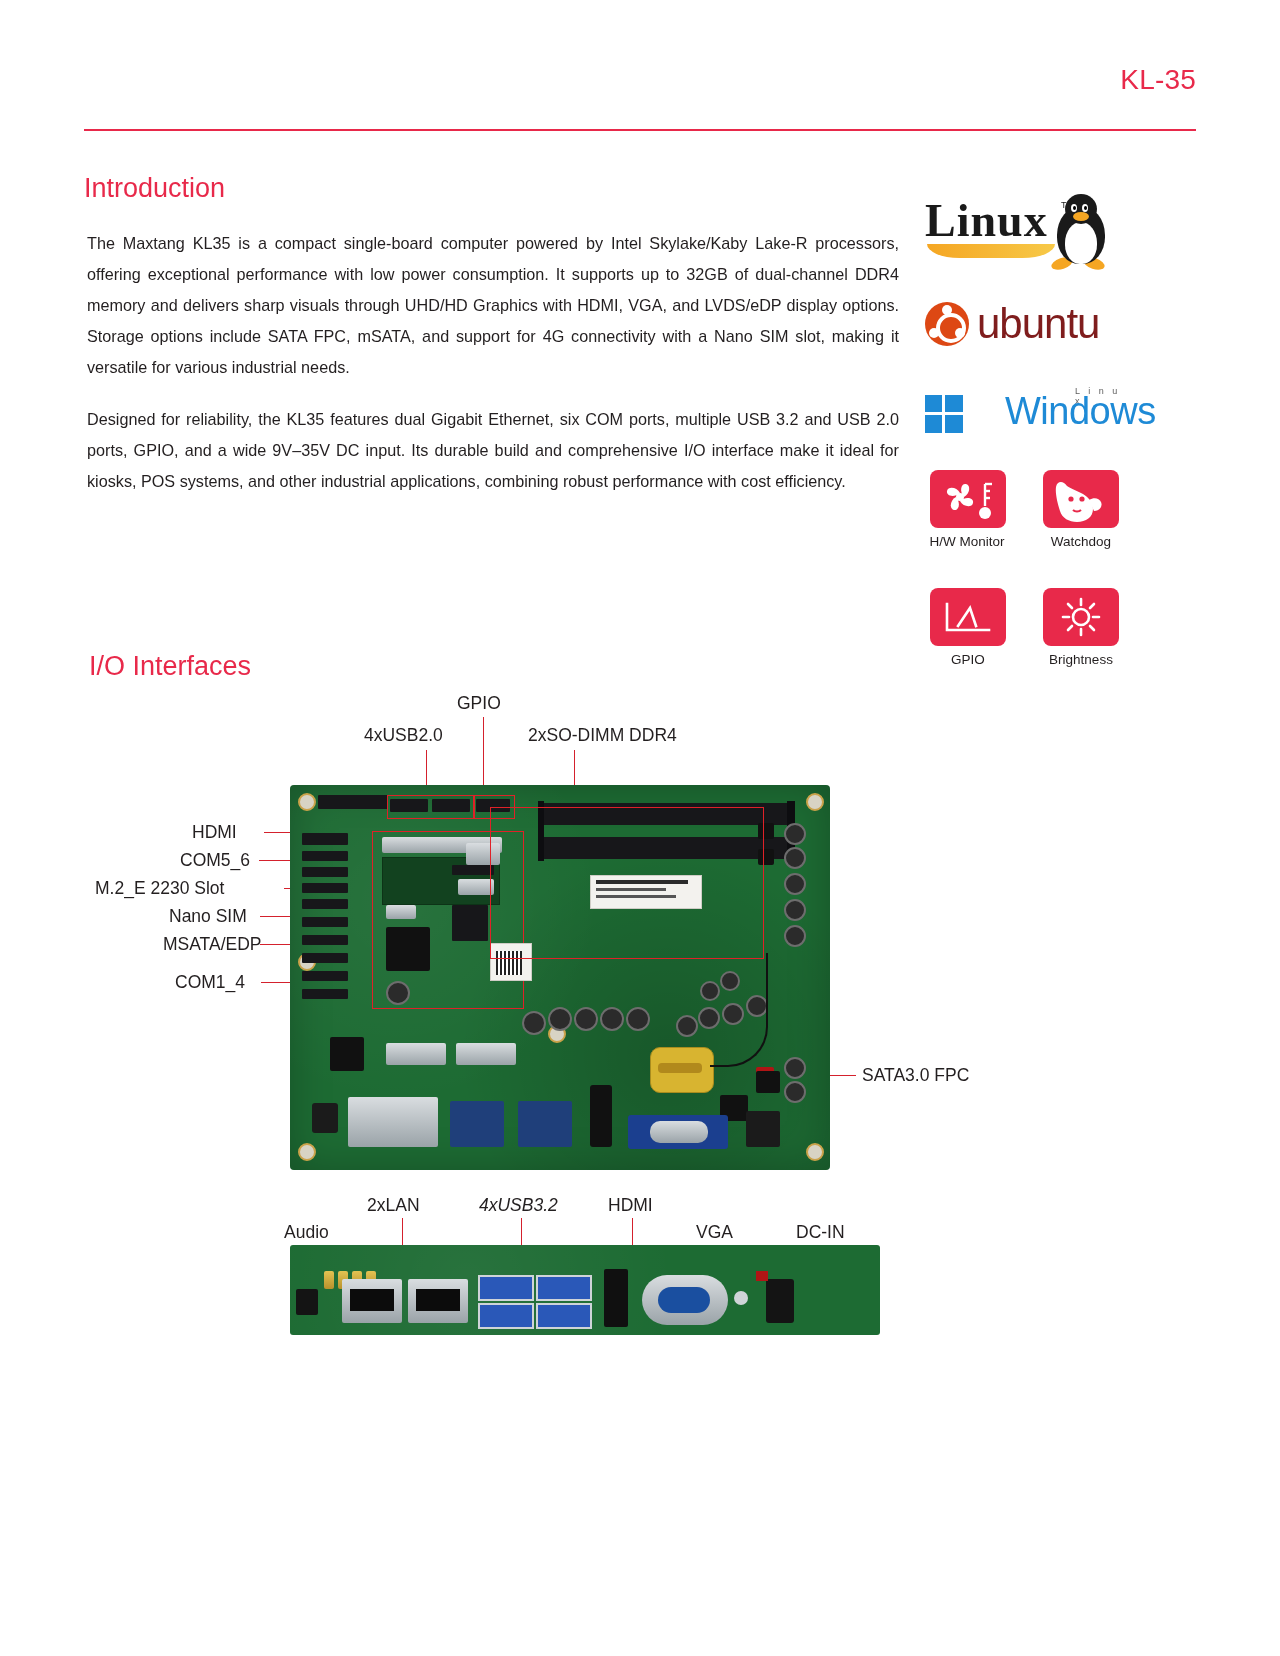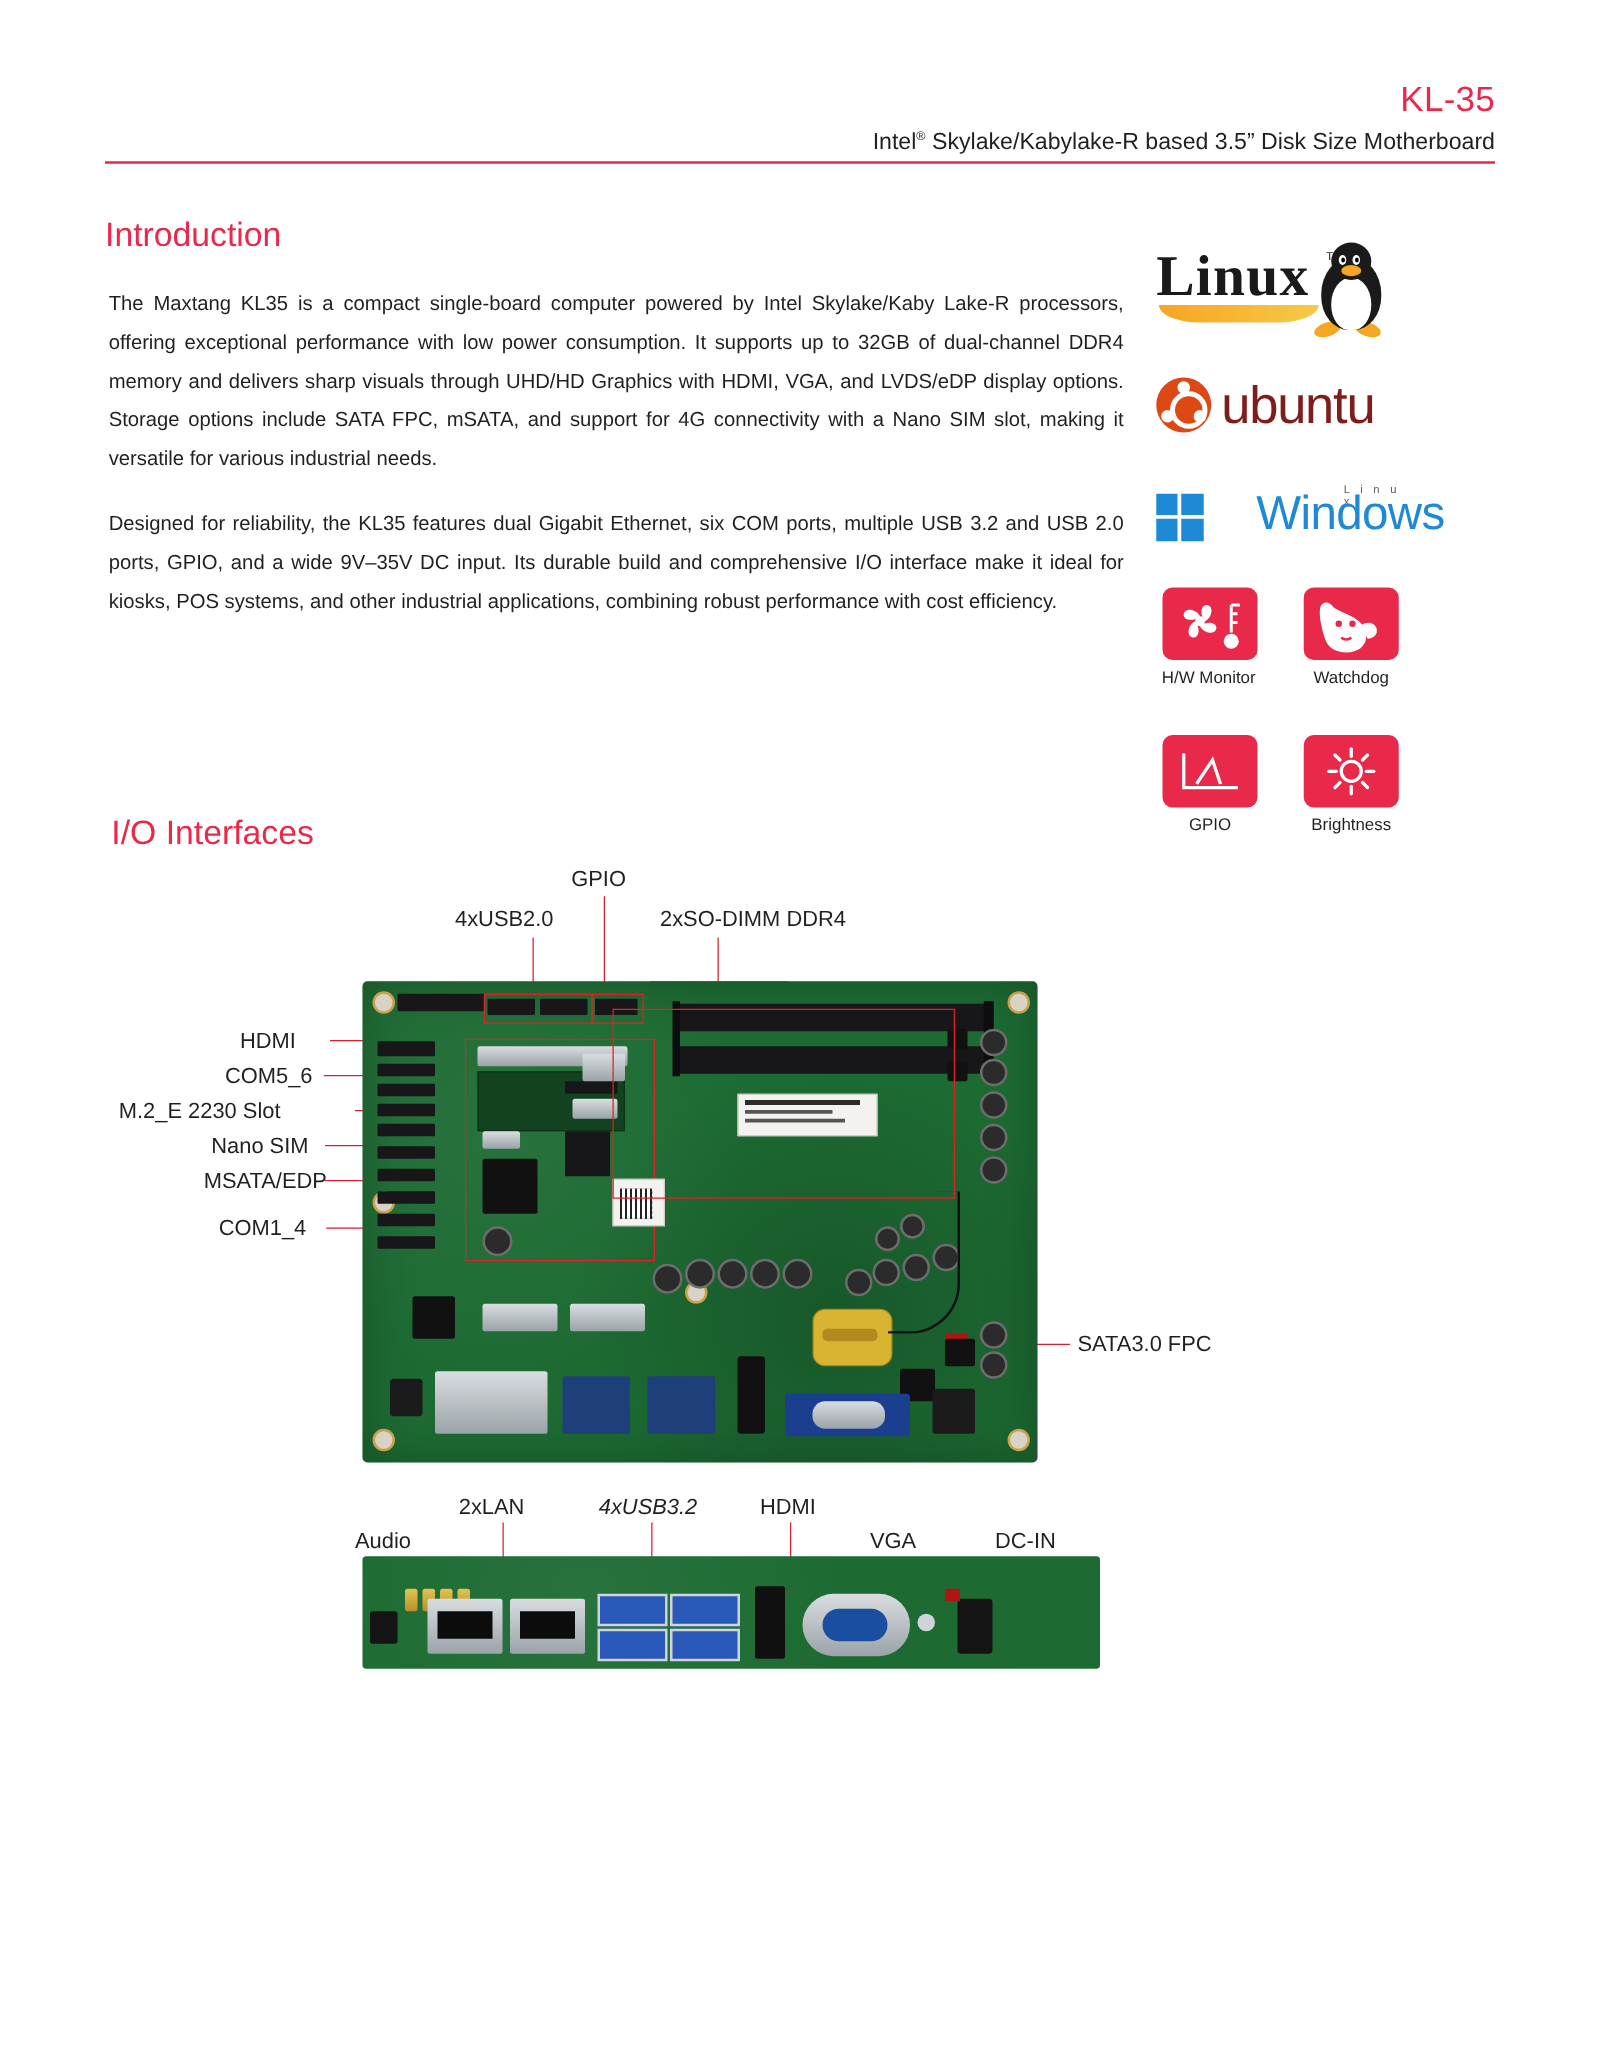--- a/index.html
+++ b/index.html
@@ -261,23 +261,20 @@
     content:"";
     position:absolute; inset:0;
     background: radial-gradient(circle at 30% 40%, rgba(255,255,255,.05), transparent 50%);
   }
 </style>
 </head>
 <body>
 
 <div class="page-header">
   <div class="header-title">KL-35</div>
-  <div class="header-sub">
-    <span>Intel</span><sup>®</sup><span> Skylake/Kabylake-R based 3.5” Disk Size Motherboard</span>
-  </div>
 </div>
 <div class="header-rule"></div>
 
 <div class="section-title" id="intro-title">Introduction</div>
 <div class="intro-text" id="intro-p1">The Maxtang KL35 is a compact single-board computer powered by Intel Skylake/Kaby Lake-R processors, offering exceptional performance with low power consumption. It supports up to 32GB of dual-channel DDR4 memory and delivers sharp visuals through UHD/HD Graphics with HDMI, VGA, and LVDS/eDP display options. Storage options include SATA FPC, mSATA, and support for 4G connectivity with a Nano SIM slot, making it versatile for various industrial needs.</div>
 <div class="intro-text" id="intro-p2">Designed for reliability, the KL35 features dual Gigabit Ethernet, six COM ports, multiple USB 3.2 and USB 2.0 ports, GPIO, and a wide 9V–35V DC input. Its durable build and comprehensive I/O interface make it ideal for kiosks, POS systems, and other industrial applications, combining robust performance with cost efficiency.</div>
 
 <div class="os-block" id="linux-logo">
   <div class="linux-word">Linux</div>
   <div class="linux-tm">TM</div>

